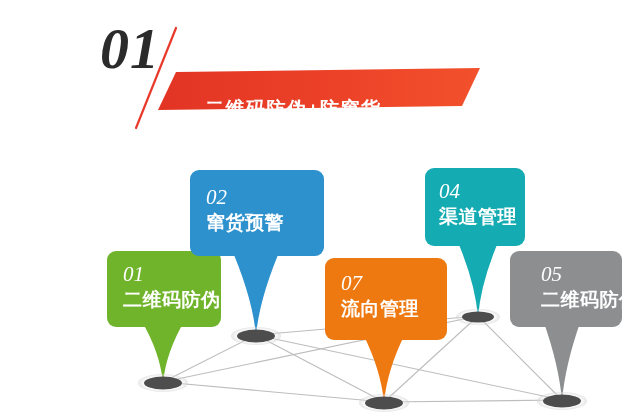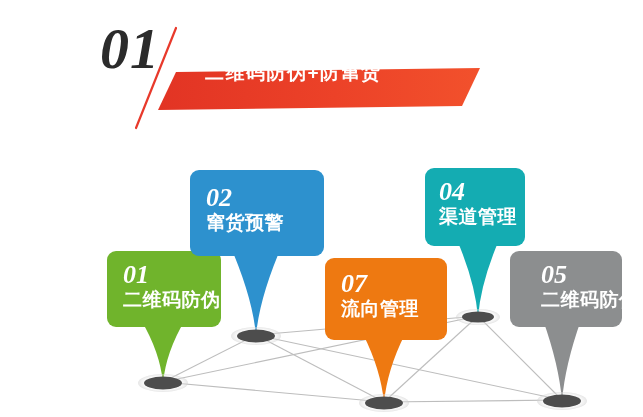--- a/index.html
+++ b/index.html
@@ -18,22 +18,22 @@
   }
   svg.layer{position:absolute;left:0;top:0;width:643px;height:417px;}
   .pin{position:absolute;}
   .pin .card{
     position:absolute;left:0;top:0;border-radius:9px;
     box-sizing:border-box;padding:10px 14px 8px 16px;
     color:#ffffff;
   }
   .pin .card .n{
     font-family:"Liberation Serif","DejaVu Serif",serif;
-    font-style:italic;font-weight:700;
-    font-size:26px;line-height:27px;letter-spacing:0px;
+    font-style:italic;font-weight:400;
+    font-size:21px;line-height:27px;letter-spacing:0px;
     color:#ffffff;
   }
   .pin .card .t{
     font-size:19px;line-height:24px;font-weight:700;
     color:#ffffff;letter-spacing:0.5px;white-space:nowrap;
   }
   .banner-text{
     position:absolute;
     font-size:19px;font-weight:700;color:#ffffff;letter-spacing:1.5px;
     white-space:nowrap;
@@ -55,21 +55,21 @@
           <stop offset="55%" stop-color="#ec4228"></stop>
           <stop offset="100%" stop-color="#f2512c"></stop>
         </linearGradient>
       </defs>
 
       <polygon points="176,72 480,68 462,106 158,110" fill="url(#bannerGrad)"></polygon>
 
       <line x1="176" y1="28" x2="136" y2="128" stroke="#e8392b" stroke-width="2.2" stroke-linecap="round"></line>
     </svg>
 
-    <div class="banner-text" style="left:205px;top:60px;text-align:right;">二维码防伪+防窜货</div>
+    <div class="banner-text" style="left:205px;top:96px;text-align:right;">二维码防伪+防窜货</div>
   </div>
 
   <svg class="layer" viewBox="0 0 643 417" xmlns="http://www.w3.org/2000/svg">
     <defs>
       <radialGradient id="ellipseGlow" cx="50%" cy="50%" r="50%">
         <stop offset="55%" stop-color="#ffffff" stop-opacity="0"></stop>
         <stop offset="100%" stop-color="#cfcfcf" stop-opacity="0.55"></stop>
       </radialGradient>
     </defs>
 

